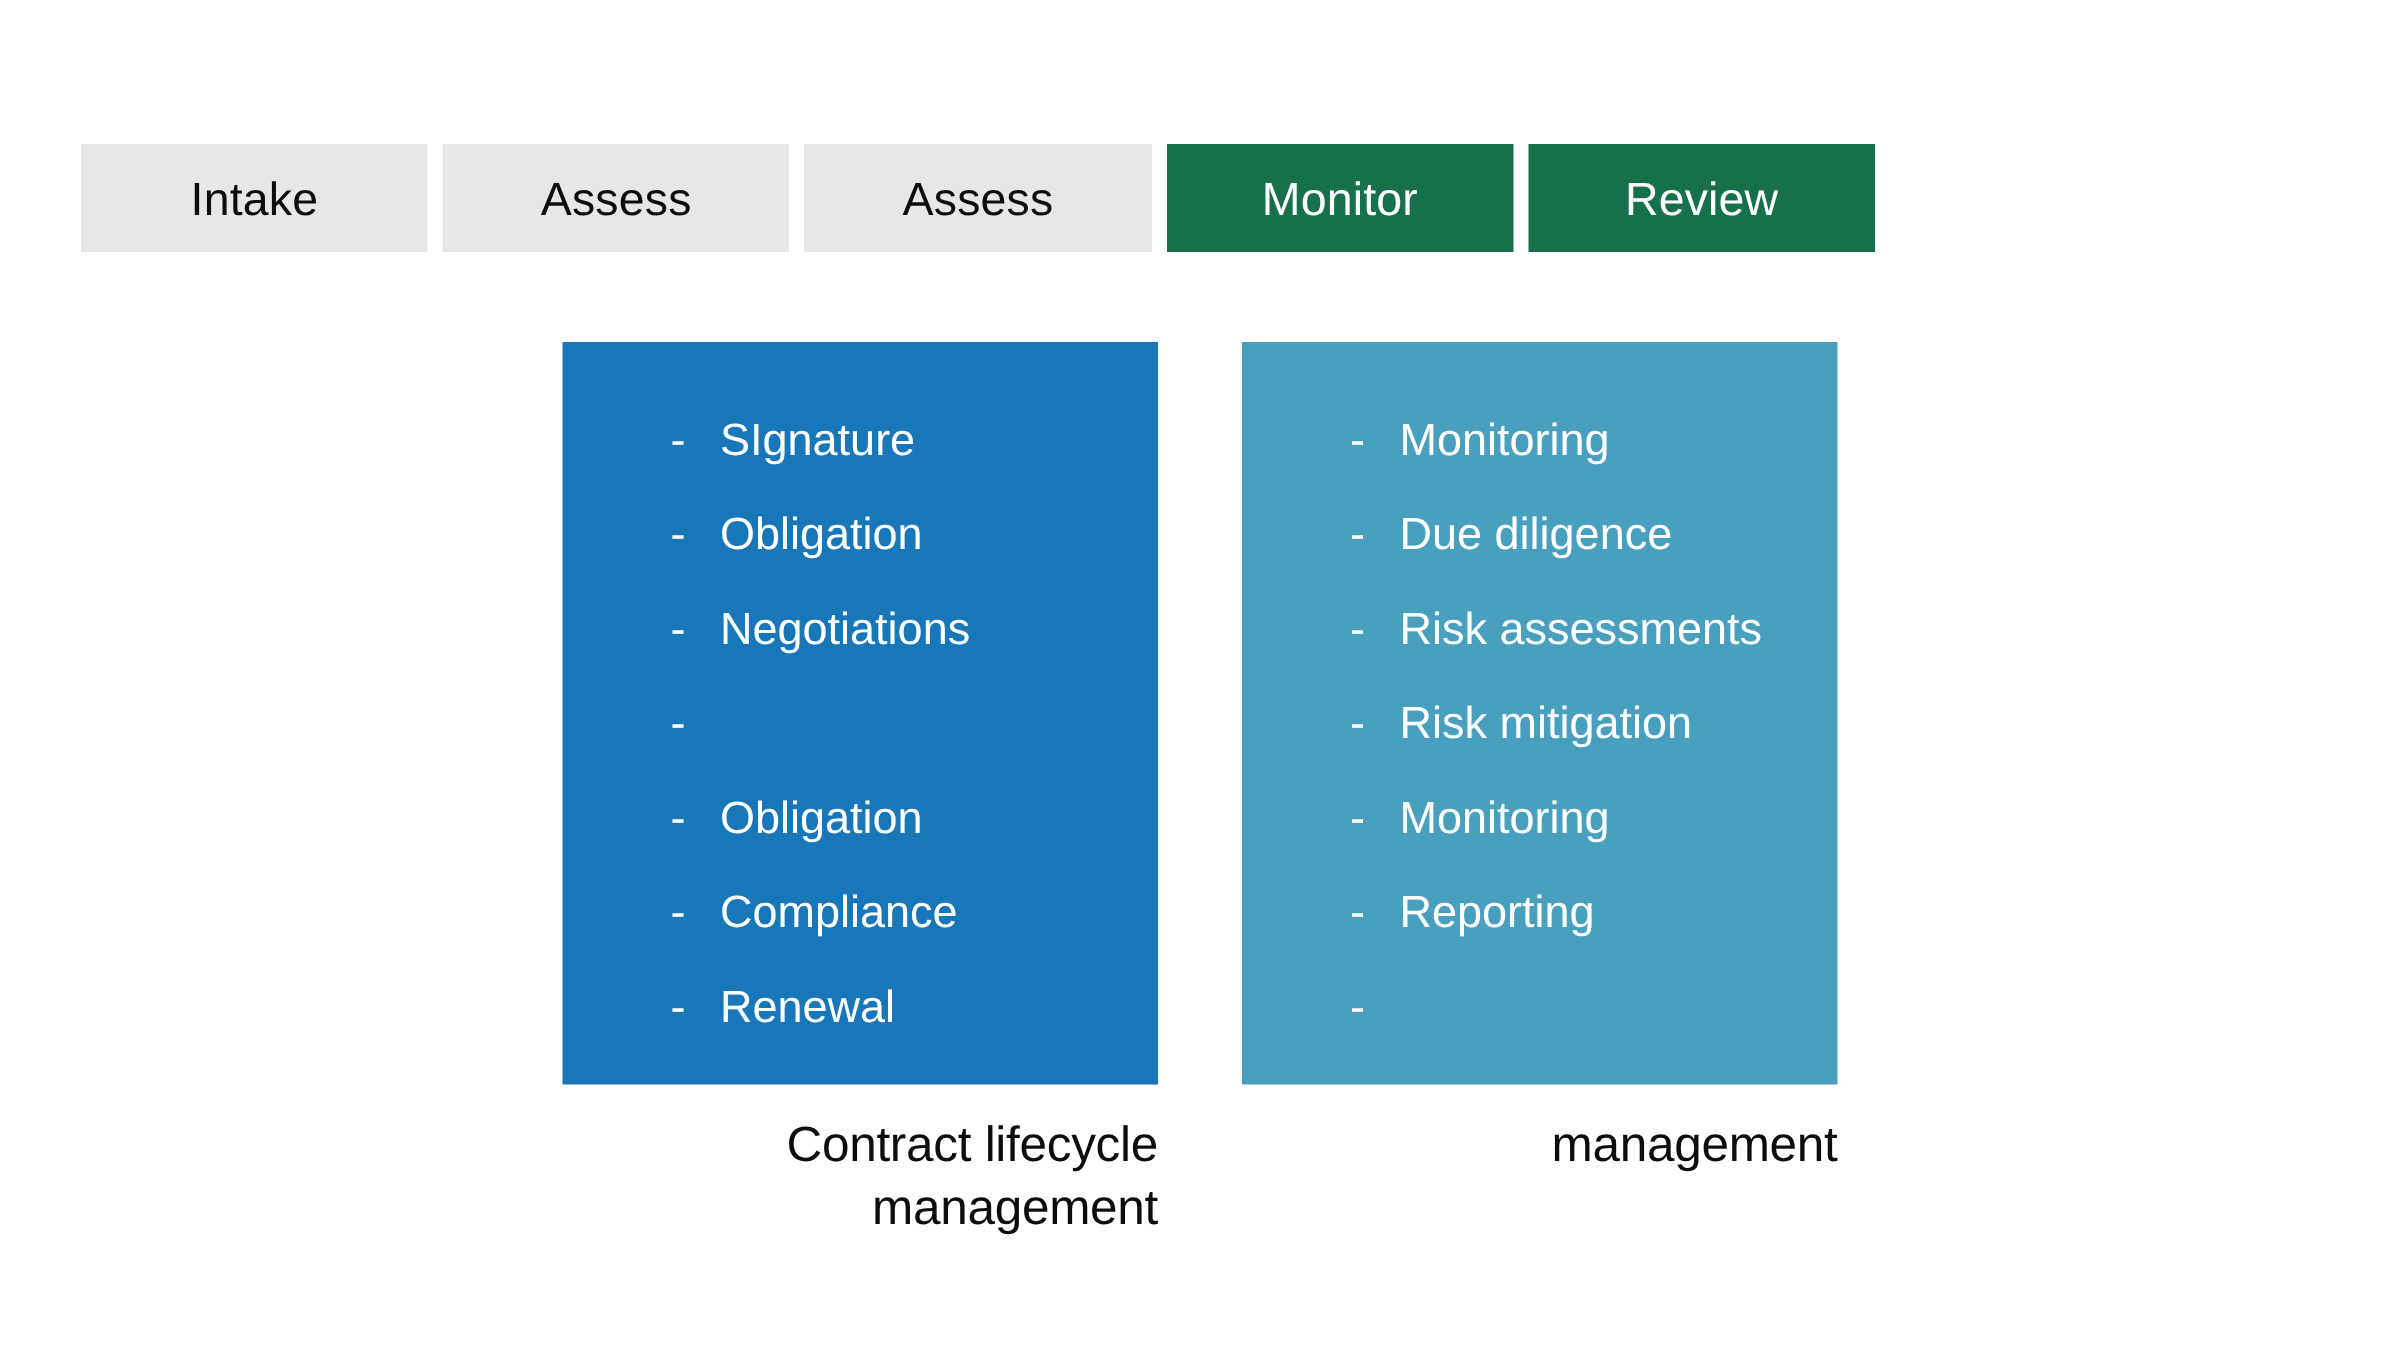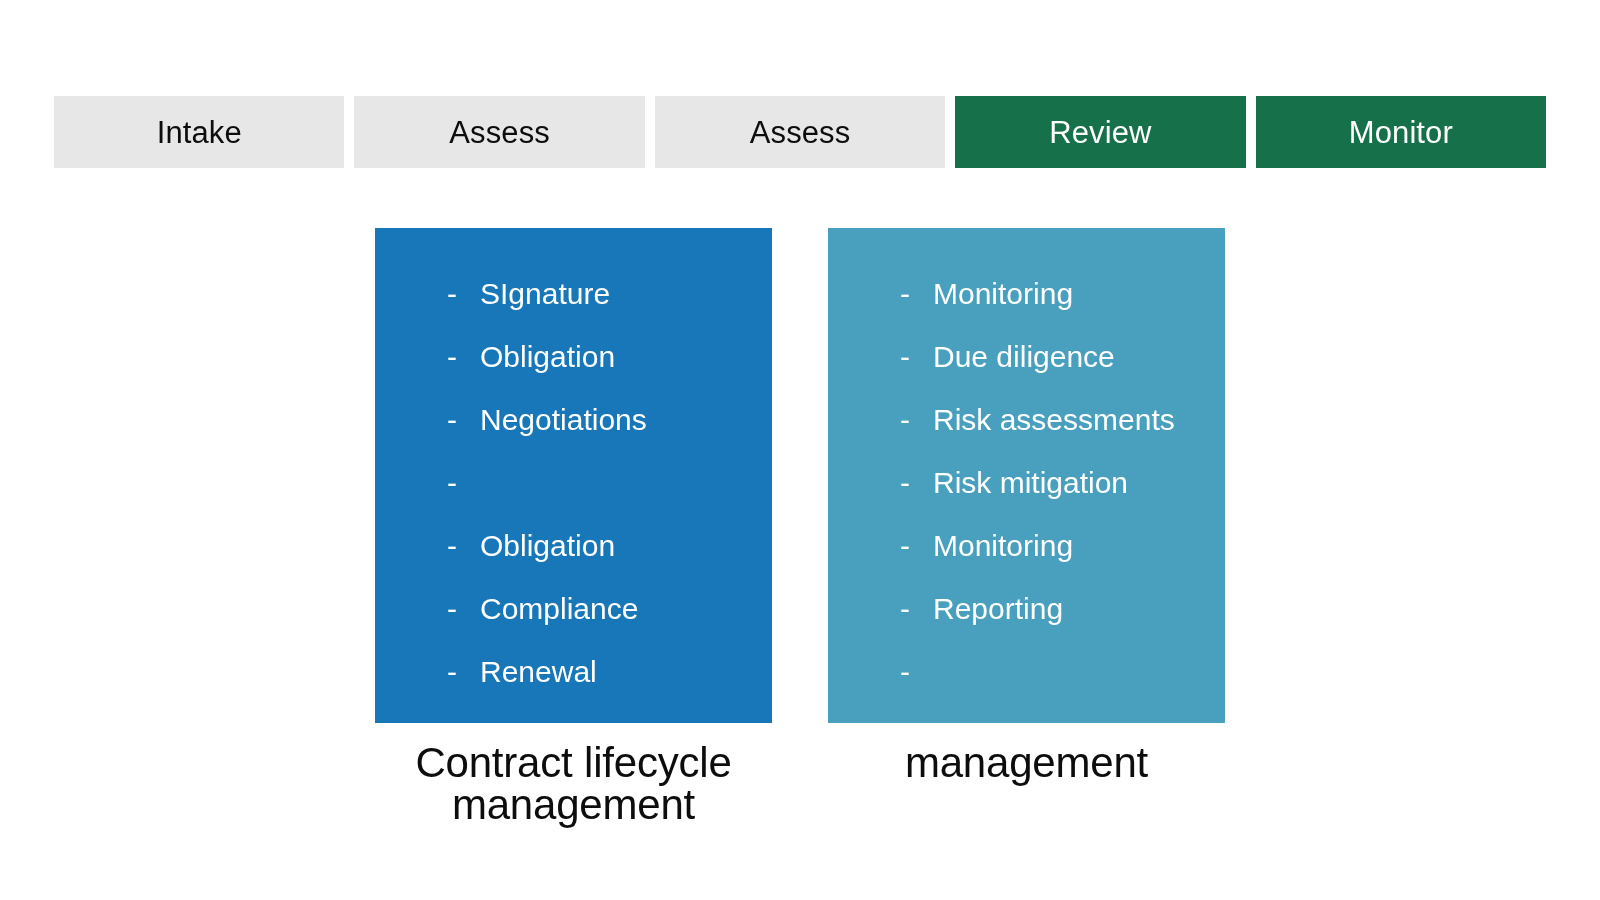--- a/index.html
+++ b/index.html
@@ -18,21 +18,21 @@
     height: 900px;
     background: #ffffff;
     overflow: hidden;
   }
 
   
   #stage-strip {
     position: absolute;
     left: 54px;
     top: 96px;
-    width: 1492px;
+    width: 1196px;
     height: 72px;
     display: flex;
     flex-direction: row;
     gap: 10px;
   }
   .stage-tab {
     flex: 1 1 0;
     display: flex;
     align-items: center;
     justify-content: center;
@@ -93,23 +93,23 @@
     flex: 0 0 33px;
     color: #ffffff;
     font-size: 30px;
   }
   .item-text {
     white-space: nowrap;
   }
 
   .panel-caption {
     margin-top: 19px;
-    text-align: center;
+    text-align: right;
     color: #0d0d0d;
-    font-size: 42px;
+    font-size: 33px;
     line-height: 42px;
     letter-spacing: -0.2px;
   }
   .caption-line { display: block; }
 </style>
 </head>
 <body>
 
 <div id="canvas">
 
@@ -121,25 +121,25 @@
 
     <div class="stage-tab inactive">
       <span>Assess</span>
     </div>
 
     <div class="stage-tab inactive">
       <span>Assess</span>
     </div>
 
     <div class="stage-tab active">
+      <span>Monitor</span>
+    </div>
+
+    <div class="stage-tab active">
       <span>Review</span>
-    </div>
-
-    <div class="stage-tab active">
-      <span>Monitor</span>
     </div>
 
   </div>
 
   <div id="panels">
 
     <div class="panel-group left">
       <div class="panel-box blue">
         <ul class="panel-list">
 

